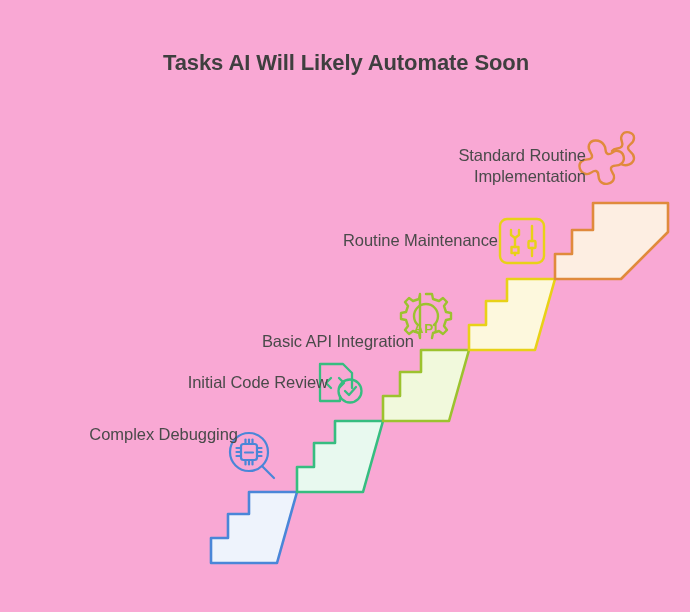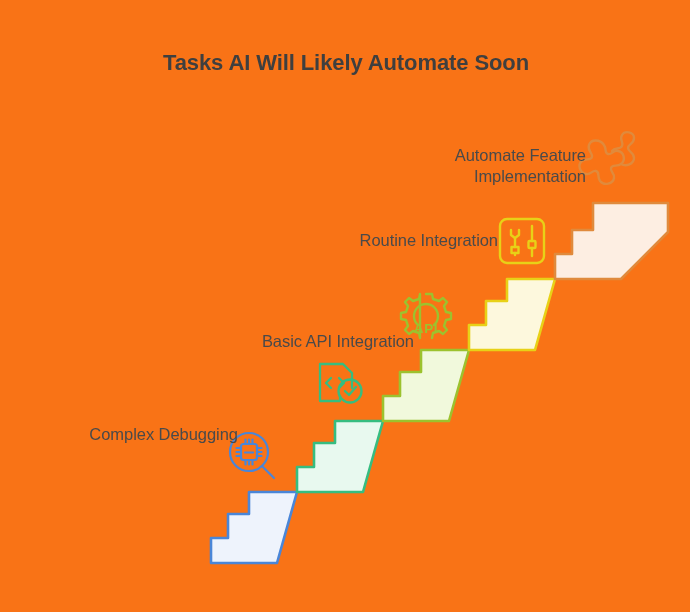--- a/index.html
+++ b/index.html
@@ -10,21 +10,21 @@
     width: 690px;
     height: 612px;
     background: #ffffff;
     font-family: "Liberation Sans", sans-serif;
     overflow: hidden;
   }
   #canvas {
     position: relative;
     width: 690px;
     height: 612px;
-    background: #f97316;
+    background: #f9a8d4;
   }
   #chart-title {
     position: absolute;
     left: 0;
     top: 50px;
     width: 690px;
     text-align: center;
     font-size: 22px;
     font-weight: bold;
     color: #3f3f3f;
@@ -147,21 +147,22 @@
                C 634 152 628 152 628 148
                C 628 144 634 144 634 138
                C 634 132 625 130 622 135
                C 619 140 624 142 622 146
                C 620 150 615 147 612 151"></path>
     </g>
   </svg>
 
   <div class="step-label" style="right:452px; top:424px; width:230px;">Complex Debugging</div>
 
+  <div class="step-label" style="right:362px; top:372px; width:230px;">Initial Code Review</div>
 
   <div class="step-label" style="right:276px; top:301px; width:240px;margin-top:30px;">Basic API Integration</div>
 
-  <div class="step-label" style="right:192px; top:230px; width:240px;">Routine Integration</div>
+  <div class="step-label" style="right:192px; top:230px; width:240px;">Routine Maintenance</div>
 
-  <div class="step-label" style="right:104px; top:145px; width:250px;">Automate Feature
+  <div class="step-label" style="right:104px; top:145px; width:250px;">Standard Routine
 Implementation</div>
 
 </div>
 
 </body></html>

